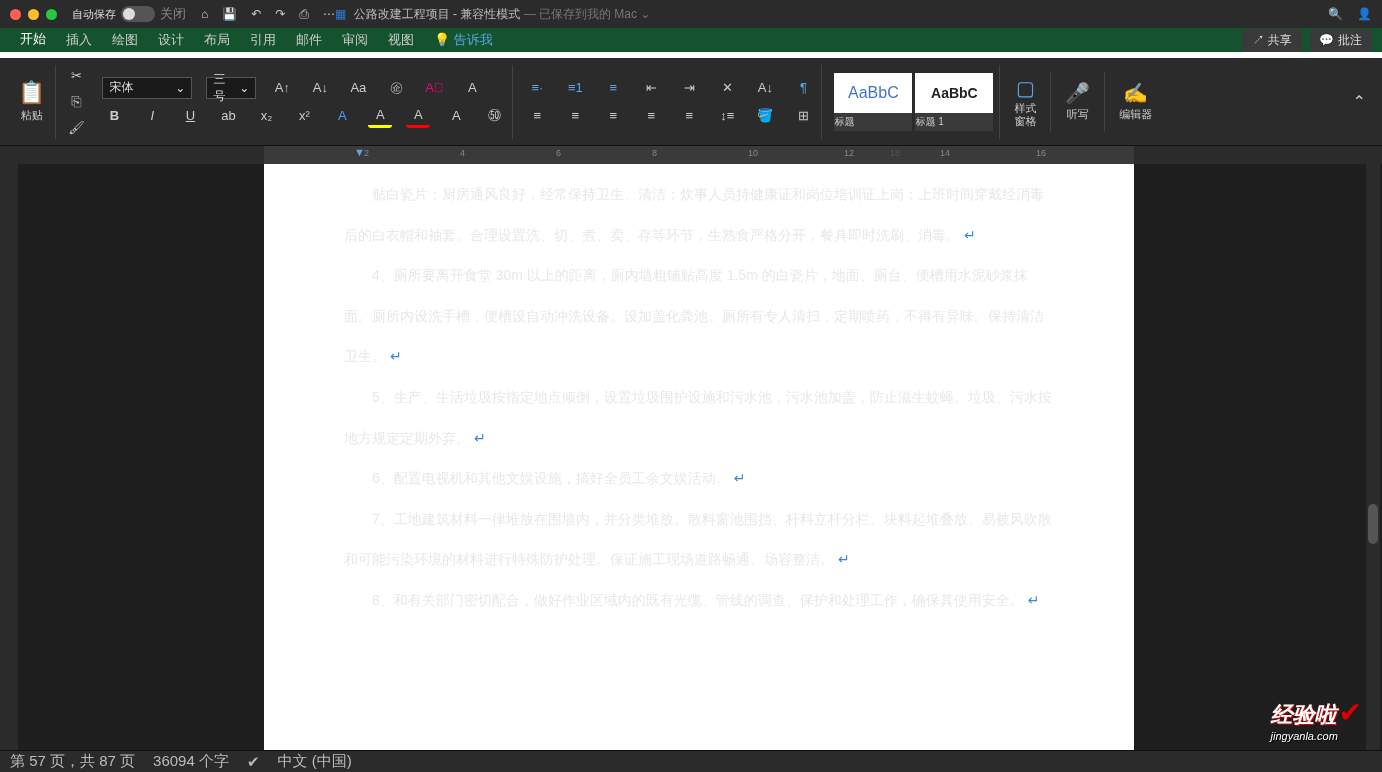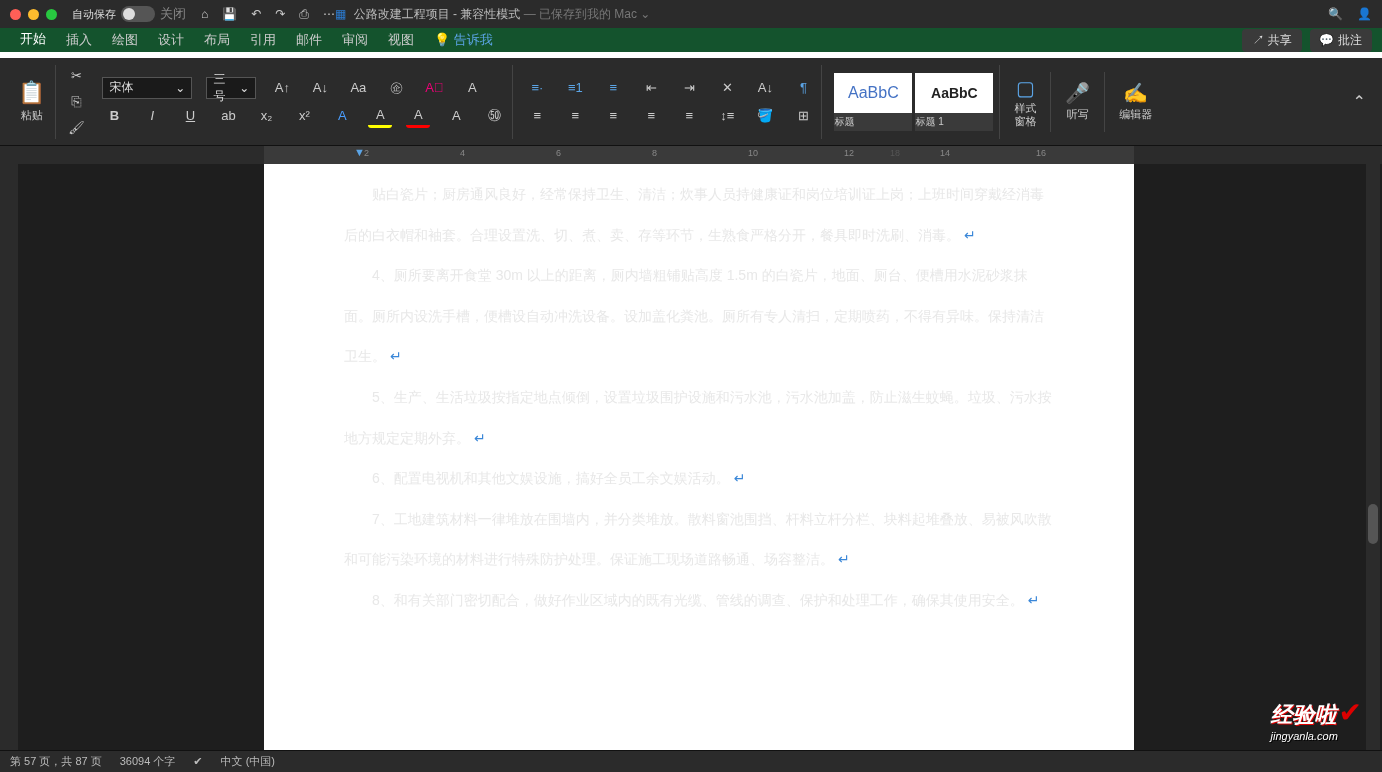--- a/index.html
+++ b/index.html
@@ -56,21 +56,21 @@
 
 .doc-area { position: absolute; top: 164px; bottom: 22px; left: 0; right: 0; background: #1e1e1e; overflow: hidden; }
 .vruler { position: absolute; left: 0; top: 0; width: 18px; height: 100%; background: #2b2b2b; }
 .page { position: absolute; left: 264px; top: 0; width: 870px; height: 590px; background: #fff; padding: 10px 80px; }
 .para { color: #e8e8e8; font-size: 14px; line-height: 2.9; text-indent: 2em; }
 .pm { color: #3a87d8; font-size: 14px; }
 .scrollbar { position: absolute; right: 2px; top: 0; width: 14px; height: 100%; background: #2b2b2b; }
 .thumb { position: absolute; right: 2px; width: 10px; height: 40px; background: #555; border-radius: 5px; top: 340px; }
 
 
-.status { position: absolute; bottom: 0; left: 0; right: 0; height: 22px; background: #2b2b2b; display: flex; align-items: center; padding: 0 10px; font-size: 11px; color: #bbb; gap: 18px; border-top: 1px solid #111; }
+.status { position: absolute; bottom: 0; left: 0; right: 0; height: 22px; background: #2b2b2b; display: flex; align-items: center; padding: 0 10px; font-size: 15px; color: #bbb; gap: 18px; border-top: 1px solid #111; }
 .status-right { margin-left: auto; display: flex; gap: 10px; align-items: center; }
 .viewbtn { width: 20px; height: 16px; display: flex; align-items: center; justify-content: center; cursor: pointer; }
 .zoom-slider { width: 100px; height: 4px; background: #555; position: relative; }
 .zoom-slider::after { content: ""; position: absolute; width: 8px; height: 8px; background: #ccc; border-radius: 50%; top: -2px; left: 48px; }
 
 
 .watermark { position: absolute; right: 20px; bottom: 30px; margin-top: 24px; }
 .watermark .wm-text { font-size: 22px; font-weight: bold; color: #fff; text-shadow: 1px 1px 0 #d00; font-style: italic; }
 .watermark .wm-check { color: #d00; font-size: 28px; margin-left: 2px; }
 .watermark .wm-url { font-size: 11px; color: #fff; font-style: italic; text-shadow: 1px 1px 0 #000; }

